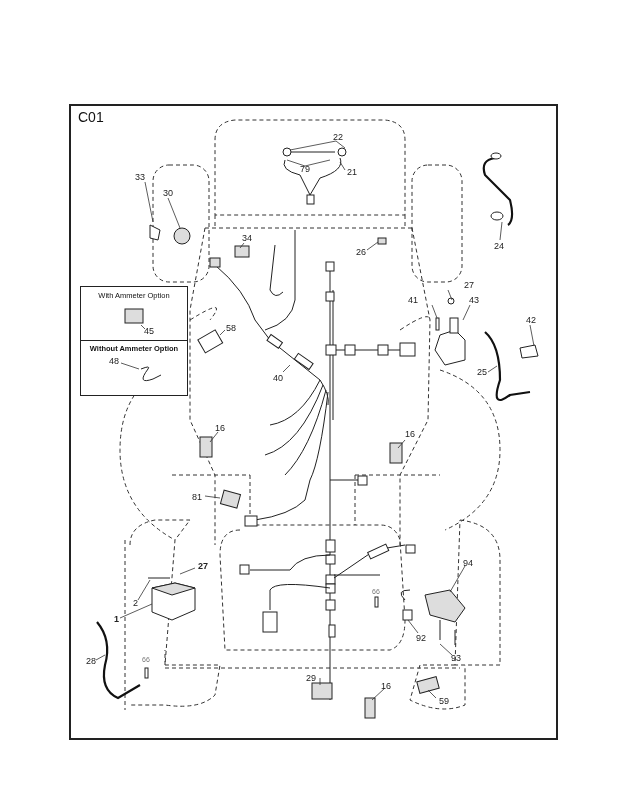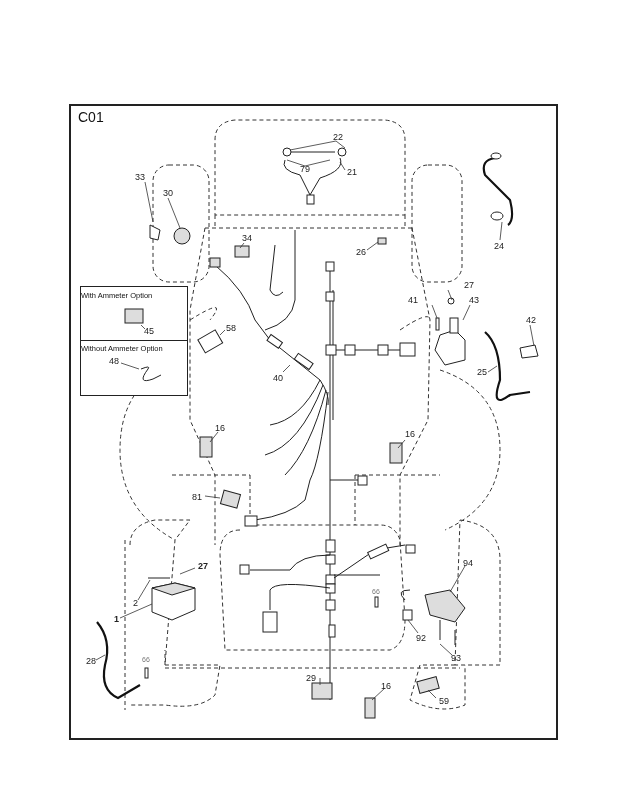--- a/index.html
+++ b/index.html
@@ -12,21 +12,21 @@
   .lbl { font-family:"Liberation Sans", sans-serif; font-size:9px; fill:#222; }
   .lbl-bold { font-weight:bold; }
   .dash { fill:none; stroke:#333; stroke-width:1; stroke-dasharray:4 3; }
   .wire { fill:none; stroke:#222; stroke-width:1; }
   .cable { fill:none; stroke:#111; stroke-width:2.2; }
   .leader { stroke:#333; stroke-width:0.8; }
   .part { fill:#fff; stroke:#222; stroke-width:1; }
   .partg { fill:#ddd; stroke:#222; stroke-width:1; }
   #option-box { position:absolute; left:80px; top:286px; width:108px; height:110px;
                 border:1.5px solid #222; background:#fff; box-sizing:border-box; }
-  #option-box .sec { position:absolute; left:0; width:100%; text-align:left; font-size:7.5px; }
+  #option-box .sec { position:absolute; left:0; width:100%; text-align:center; font-size:7.5px; }
   #opt-divider { position:absolute; left:0; top:53px; width:100%; border-top:1px solid #222; }
 </style>
 </head>
 <body>
 
 <div id="frame"></div>
 <div id="sheet-code">C01</div>
 
 <svg id="diagram" width="630" height="809">
 
@@ -216,14 +216,14 @@
   <div class="sec" style="top:4px;">With Ammeter Option</div>
   <svg style="position:absolute;left:0;top:0;" width="108" height="110">
     <rect x="44" y="22" width="18" height="14" fill="#ddd" stroke="#222" stroke-width="1"></rect>
     <line x1="60" y1="38" x2="64" y2="42" stroke="#333" stroke-width="0.8"></line>
     <text x="63" y="47" font-size="9" fill="#222" font-family="Liberation Sans, sans-serif">45</text>
     <text x="28" y="77" font-size="9" fill="#222" font-family="Liberation Sans, sans-serif">48</text>
     <line x1="40" y1="76" x2="58" y2="82" stroke="#333" stroke-width="0.8"></line>
     <path d="M60,82 Q70,78 67,82 Q55,98 72,92 L80,88" fill="none" stroke="#222" stroke-width="1"></path>
   </svg>
   <div id="opt-divider"></div>
-  <div class="sec" style="top:57px;">Without Ammeter Option</div>
+  <div class="sec" style="top:57px;font-weight:bold;">Without Ammeter Option</div>
 </div>
 
 </body></html>

